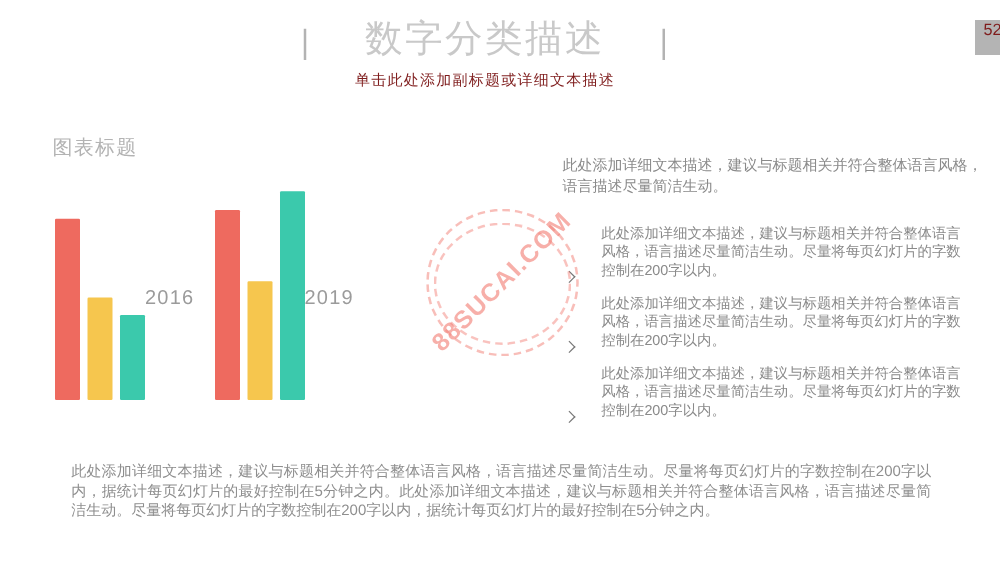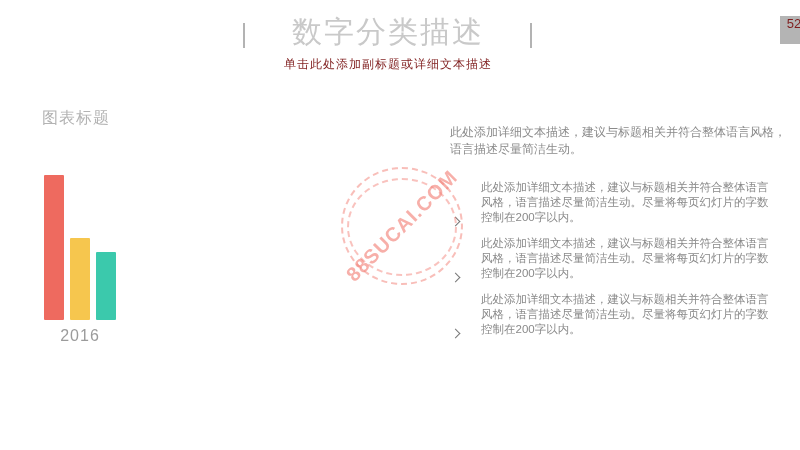--- a/index.html
+++ b/index.html
@@ -12,21 +12,21 @@
   .tick.right{left:530px;}
   .header-text{position:absolute;left:245px;top:15px;width:286px;text-align:center;}
   .slide-title{font-size:30px;line-height:34px;color:#c9c9c9;letter-spacing:2px;font-weight:400;}
   .slide-subtitle{margin-top:7px;font-size:12px;color:#7f1d1d;letter-spacing:1px;}
   .page-badge{position:absolute;left:748px;top:16px;width:28px;height:28px;background:#b4b4b4;
               color:#7f1d1d;font-size:13px;display:flex;justify-content:center;margin-left:32px;}
 
   
   .chart-title{position:absolute;left:42px;top:108px;font-size:16px;color:#b3b3b3;letter-spacing:1px;font-family:Liberation Mono, monospace;}
   .chart-plot{position:absolute;left:44px;top:150px;display:flex;gap:16px;align-items:flex-end;}
-  .group-wrap{display:flex;flex-direction:column;align-items:center;}
+  .group-wrap{display:flex;flex-direction:row;align-items:center;}
   .bar-group{display:flex;gap:6px;align-items:flex-end;height:170px;}
   .bar{width:20px;border-radius:1px;}
   .bar-label{margin-top:7px;font-size:16px;color:#9b9b9b;letter-spacing:1px;}
 
   
   .intro-para{position:absolute;left:450px;top:124px;width:340px;font-size:12px;line-height:17px;color:#8a8a8a;}
   .bullet-list{position:absolute;left:452px;top:180px;width:322px;}
   .bullet-item{display:flex;margin-bottom:11px;align-items:flex-end;}
   .chev{flex:0 0 auto;width:6px;height:6px;margin:4px 0 0 0;border-top:1.5px solid #777;
         border-right:1.5px solid #777;transform:rotate(45deg);}
@@ -64,20 +64,28 @@
 
   <div class="chart-plot">
       <div class="group-wrap">
         <div class="bar-group">
           <div class="bar" title="2016 red: 8.7" style="background: rgb(238, 106, 95); height: 145px;"></div>
           <div class="bar" title="2016 yellow: 4.9" style="background: rgb(246, 198, 78); height: 82px;"></div>
           <div class="bar" title="2016 teal: 4.1" style="background: rgb(59, 201, 172); height: 68px;"></div>
         </div>
         <div class="bar-label">2016</div>
       </div>
+      <div class="group-wrap">
+        <div class="bar-group">
+          <div class="bar" title="2019 red: 9.1" style="background: rgb(238, 106, 95); height: 152px;"></div>
+          <div class="bar" title="2019 yellow: 5.7" style="background: rgb(246, 198, 78); height: 95px;"></div>
+          <div class="bar" title="2019 teal: 10" style="background: rgb(59, 201, 172); height: 167px;"></div>
+        </div>
+        <div class="bar-label">2019</div>
+      </div>
     </div>
 
   <div class="intro-para">此处添加详细文本描述，建议与标题相关并符合整体语言风格，语言描述尽量简洁生动。</div>
 
   <div class="bullet-list">
       <div class="bullet-item">
         <span class="chev"></span>
         <span class="btxt">此处添加详细文本描述，建议与标题相关并符合整体语言风格，语言描述尽量简洁生动。尽量将每页幻灯片的字数控制在200字以内。</span>
       </div>
       <div class="bullet-item">
@@ -89,14 +97,15 @@
         <span class="btxt">此处添加详细文本描述，建议与标题相关并符合整体语言风格，语言描述尽量简洁生动。尽量将每页幻灯片的字数控制在200字以内。</span>
       </div>
     </div>
 
   <div class="watermark">
     <div class="wm-outer"></div>
     <div class="wm-inner"></div>
     <div class="wm-text">88SUCAI.COM</div>
   </div>
 
+  <div class="footer-para">此处添加详细文本描述，建议与标题相关并符合整体语言风格，语言描述尽量简洁生动。尽量将每页幻灯片的字数控制在200字以内，据统计每页幻灯片的最好控制在5分钟之内。此处添加详细文本描述，建议与标题相关并符合整体语言风格，语言描述尽量简洁生动。尽量将每页幻灯片的字数控制在200字以内，据统计每页幻灯片的最好控制在5分钟之内。</div>
 
 </div>
 
 </body></html>

